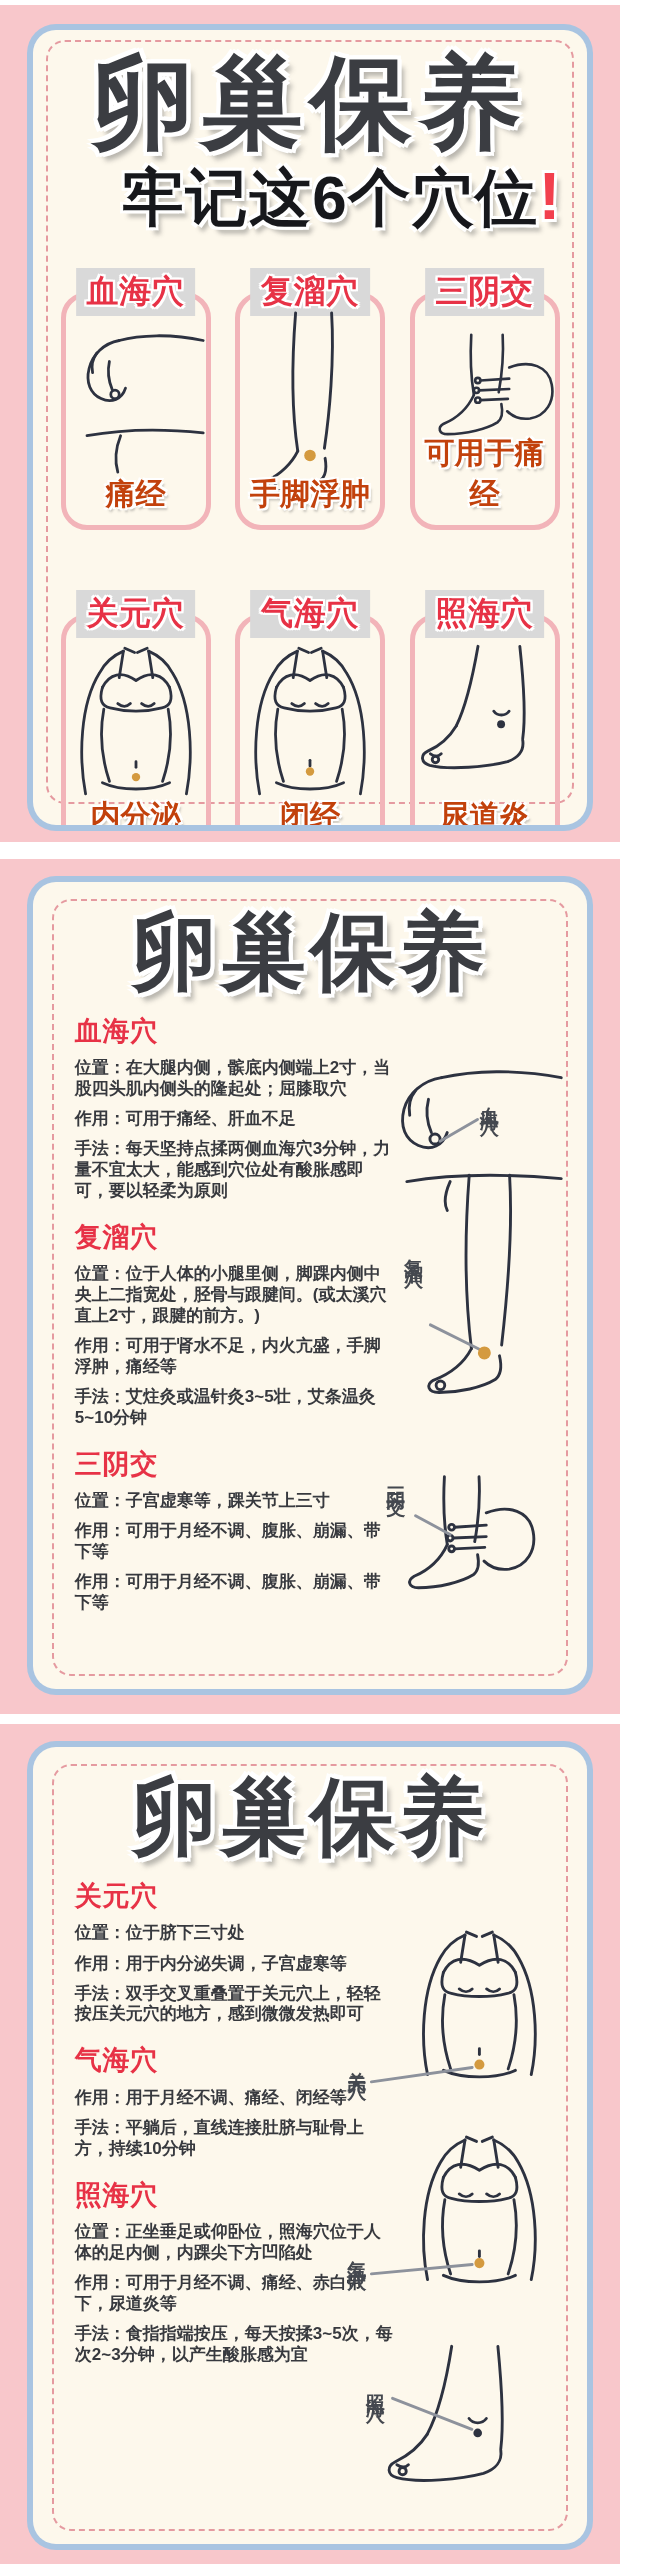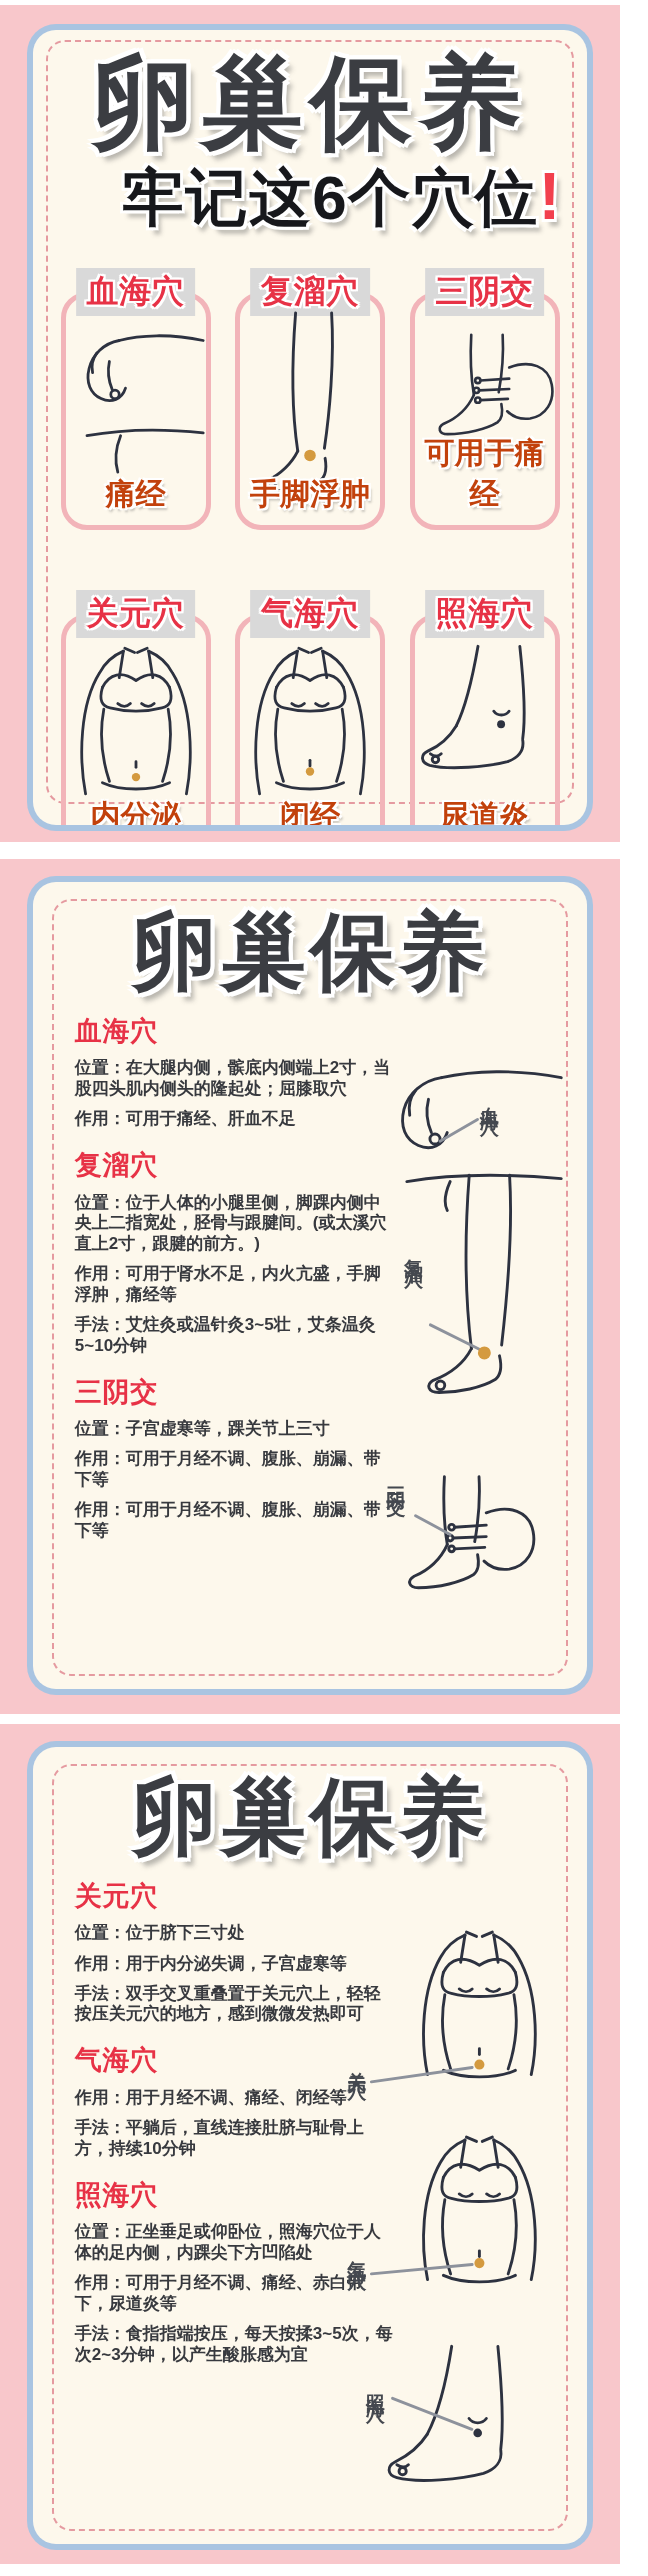--- a/index.html
+++ b/index.html
@@ -191,20 +191,21 @@
   <div class="bluecard" style="left:27px;right:27px;top:17.3px;bottom:19px;">
     <div class="cream">
       <div class="dashed" style="inset:17.3px 19px 13px 19px;"></div>
 
       <div class="big-title p23-title">卵巢保养</div>
 
       <div class="p-body">
         <div class="sec-h">血海穴</div>
         <div class="sec-p">位置：在大腿内侧，髌底内侧端上2寸，当股四头肌内侧头的隆起处；屈膝取穴</div>
         <div class="sec-p">作用：可用于痛经、肝血不足</div>
+        <div class="sec-p">手法：每天坚持点揉两侧血海穴3分钟，力量不宜太大，能感到穴位处有酸胀感即可，要以轻柔为原则</div>
 
         <div class="sec-h">复溜穴</div>
         <div class="sec-p">位置：位于人体的小腿里侧，脚踝内侧中央上二指宽处，胫骨与跟腱间。(或太溪穴直上2寸，跟腱的前方。)</div>
         <div class="sec-p">作用：可用于肾水不足，内火亢盛，手脚浮肿，痛经等</div>
         <div class="sec-p">手法：艾炷灸或温针灸3~5壮，艾条温灸5~10分钟</div>
 
         <div class="sec-h">三阴交</div>
         <div class="sec-p">位置：子宫虚寒等，踝关节上三寸</div>
         <div class="sec-p">作用：可用于月经不调、腹胀、崩漏、带下等</div>
         <div class="sec-p">作用：可用于月经不调、腹胀、崩漏、带下等</div>

